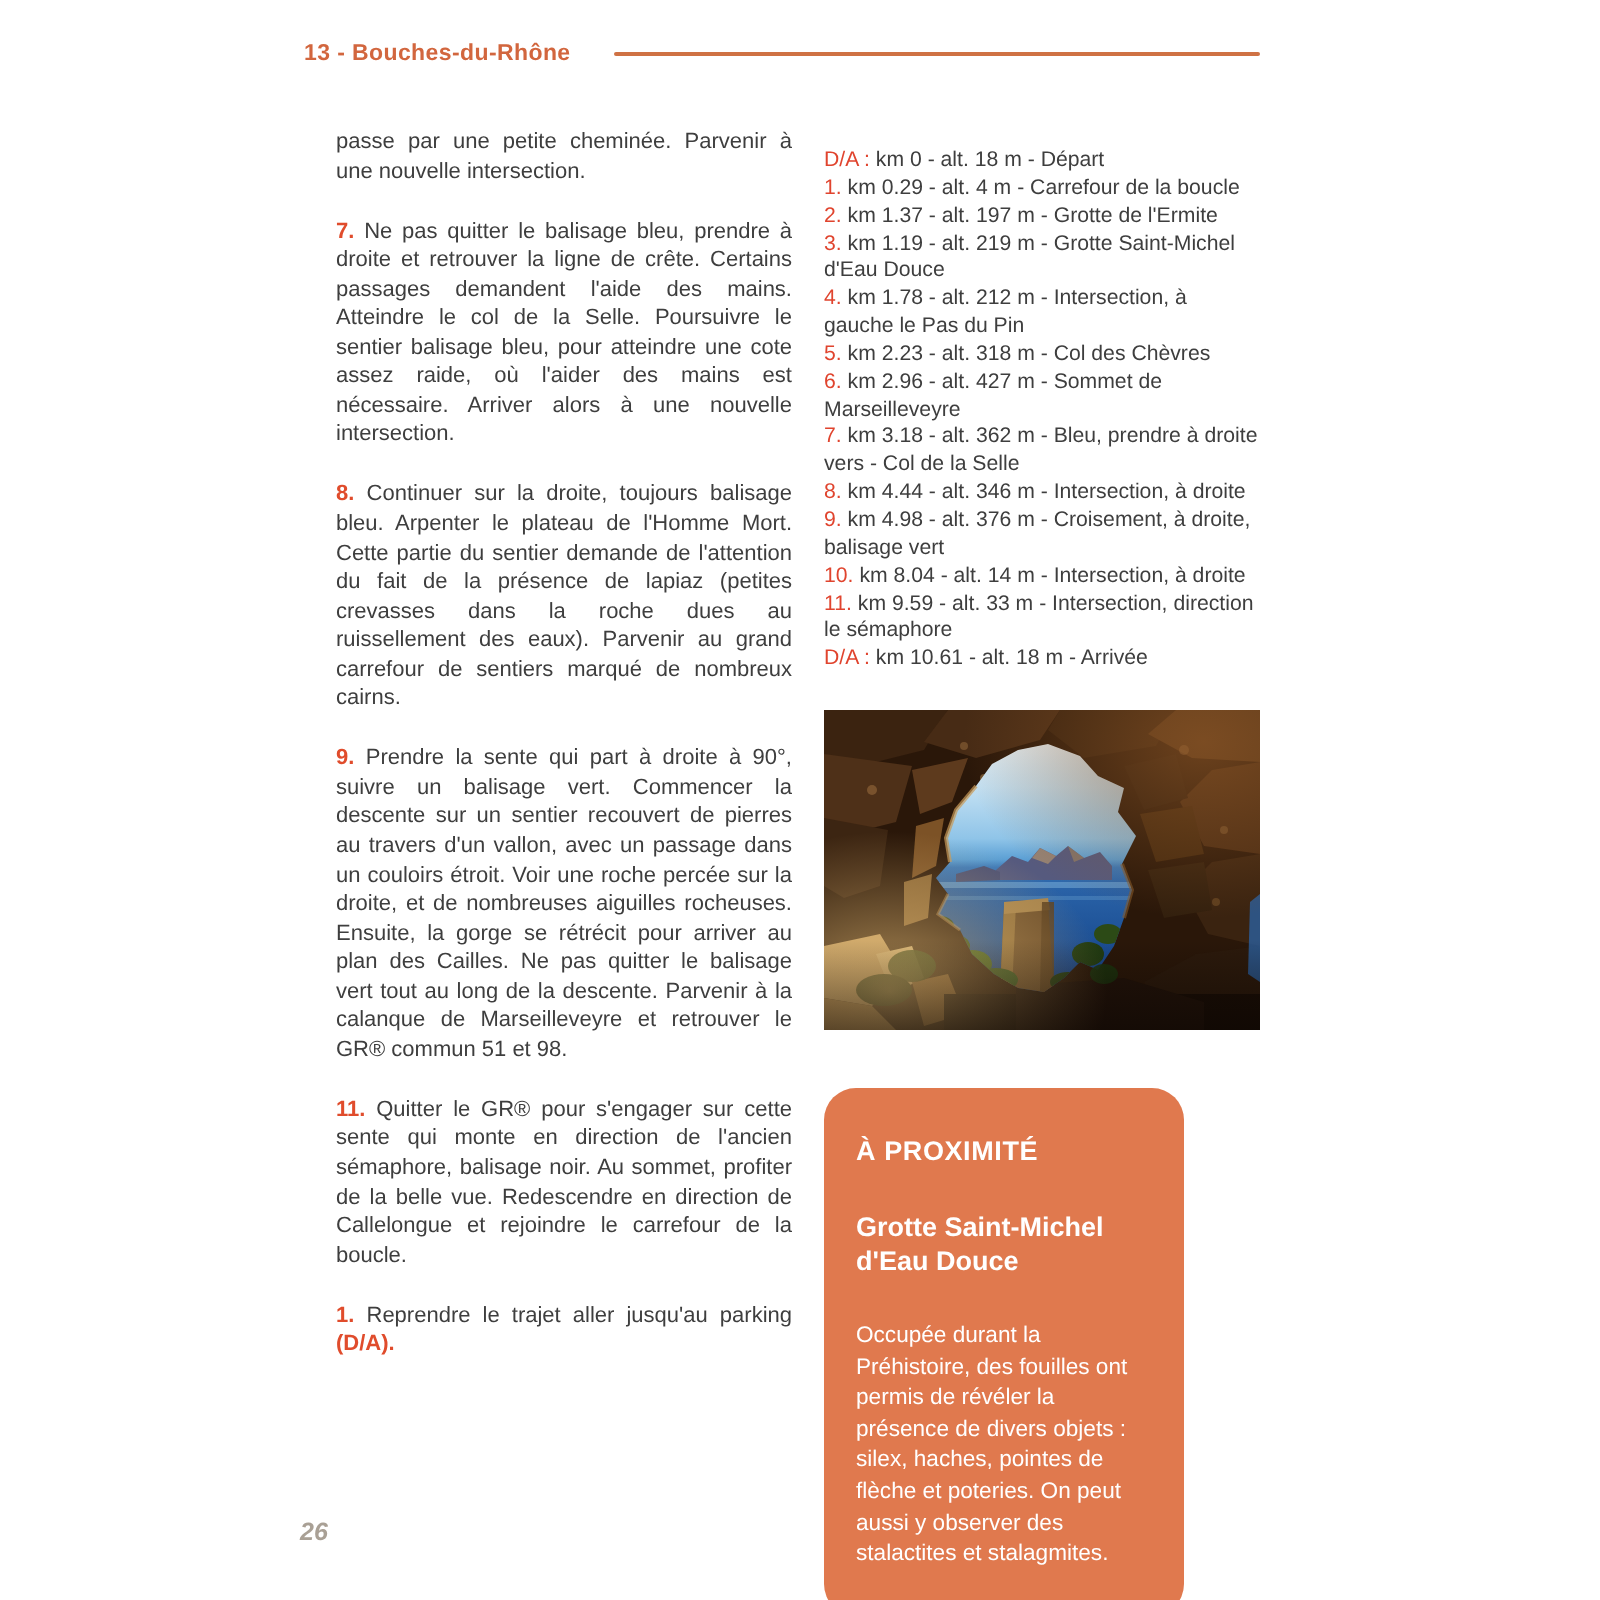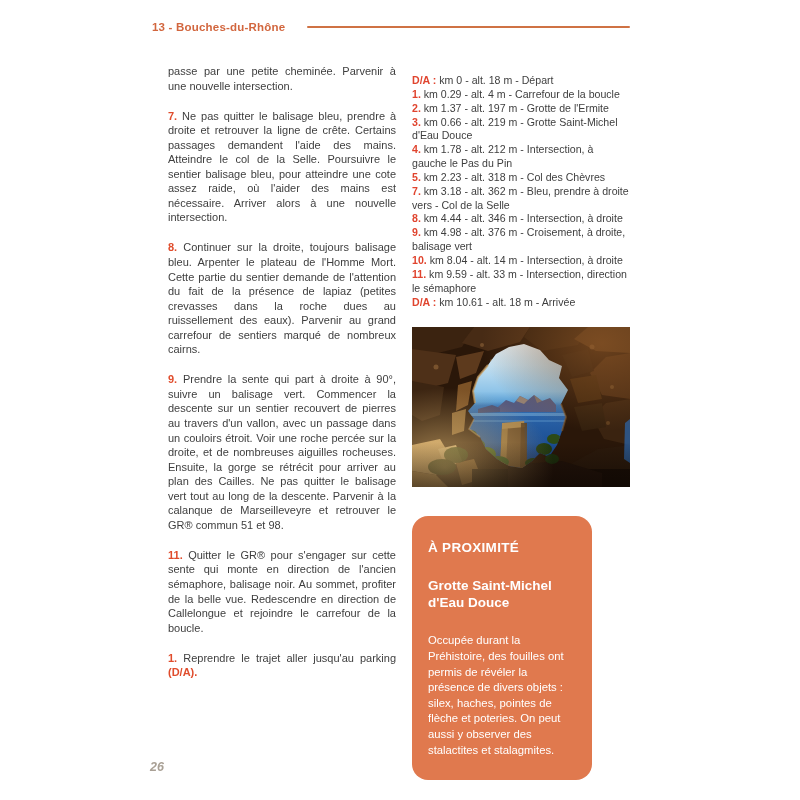--- a/index.html
+++ b/index.html
@@ -29,21 +29,21 @@
   .step-num { color: #e04c2c; font-weight: bold; }
   .step-num:empty { display: none; }
   .step-suffix { color: #e04c2c; font-weight: bold; }
   .step-suffix:empty { display: none; }
 
   
   .right-col { position: absolute; left: 412px; top: 66px; width: 218px; }
   .points-heading { font-size: 13.5px; font-weight: bold; color: #dc3e2c; letter-spacing: 0.2px; }
   .points-list { list-style: none; margin-top: 8px; }
   .points-list li { font-size: 10.6px; line-height: 13.85px; color: #3e3e3e; }
-  .pt-num { color: #e0442e; font-weight: bold; text-align: center; }
+  .pt-num { color: #e0442e; font-weight: normal; text-align: center; }
 
   
   .photo { margin-top: 18px; width: 218px; height: 160px; line-height: 0; }
 
   
   .prox-box {
     margin-top: 29px; width: 180px; min-height: 188px;
     background: #e0794e; border-radius: 16px;
     padding: 24px 16px 22px;
     text-align: left; color: #ffffff;
@@ -74,23 +74,24 @@
     <p><span class="step-num">11.</span> <span>Quitter le GR® pour s'engager sur cette sente qui monte en direction de l'ancien sémaphore, balisage noir. Au sommet, profiter de la belle vue. Redescendre en direction de Callelongue et rejoindre le carrefour de la boucle.</span></p>
     <p><span class="step-num">1.</span> <span>Reprendre le trajet aller jusqu'au parking</span> <span class="step-suffix">(D/A).</span></p>
   </div>
 
   <div class="right-col">
 
     <ul class="points-list">
       <li><span class="pt-num">D/A :</span> <span>km 0 - alt. 18 m - Départ</span></li>
       <li><span class="pt-num">1.</span> <span>km 0.29 - alt. 4 m - Carrefour de la boucle</span></li>
       <li><span class="pt-num">2.</span> <span>km 1.37 - alt. 197 m - Grotte de l'Ermite</span></li>
-      <li><span class="pt-num">3.</span> <span>km 0.66 - alt. 219 m - Grotte Saint-Michel d'Eau Douce</span></li>
+      <li><span class="pt-num">3.</span> <span>km 1.19 - alt. 219 m - Grotte Saint-Michel d'Eau Douce</span></li>
       <li><span class="pt-num">4.</span> <span>km 1.78 - alt. 212 m - Intersection, à gauche le Pas du Pin</span></li>
       <li><span class="pt-num">5.</span> <span>km 2.23 - alt. 318 m - Col des Chèvres</span></li>
+      <li><span class="pt-num">6.</span> <span>km 2.96 - alt. 427 m - Sommet de Marseilleveyre</span></li>
       <li><span class="pt-num">7.</span> <span>km 3.18 - alt. 362 m - Bleu, prendre à droite vers - Col de la Selle</span></li>
       <li><span class="pt-num">8.</span> <span>km 4.44 - alt. 346 m - Intersection, à droite</span></li>
       <li><span class="pt-num">9.</span> <span>km 4.98 - alt. 376 m - Croisement, à droite, balisage vert</span></li>
       <li><span class="pt-num">10.</span> <span>km 8.04 - alt. 14 m - Intersection, à droite</span></li>
       <li><span class="pt-num">11.</span> <span>km 9.59 - alt. 33 m - Intersection, direction le sémaphore</span></li>
       <li><span class="pt-num">D/A :</span> <span>km 10.61 - alt. 18 m - Arrivée</span></li>
     </ul>
 
     <div class="photo">
       <svg viewBox="0 0 218 160" width="218" height="160" xmlns="http://www.w3.org/2000/svg">

